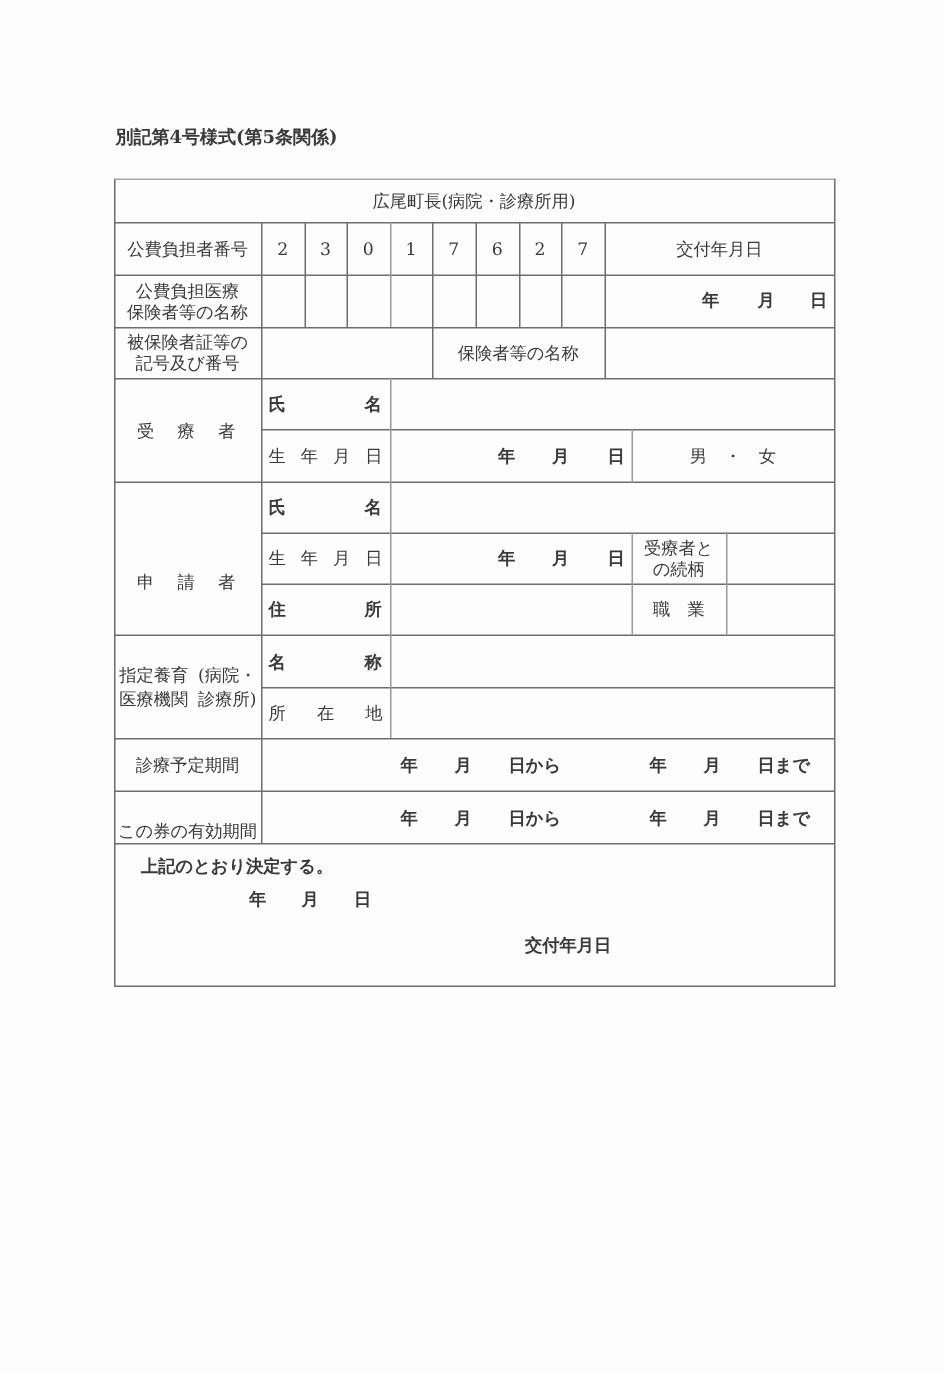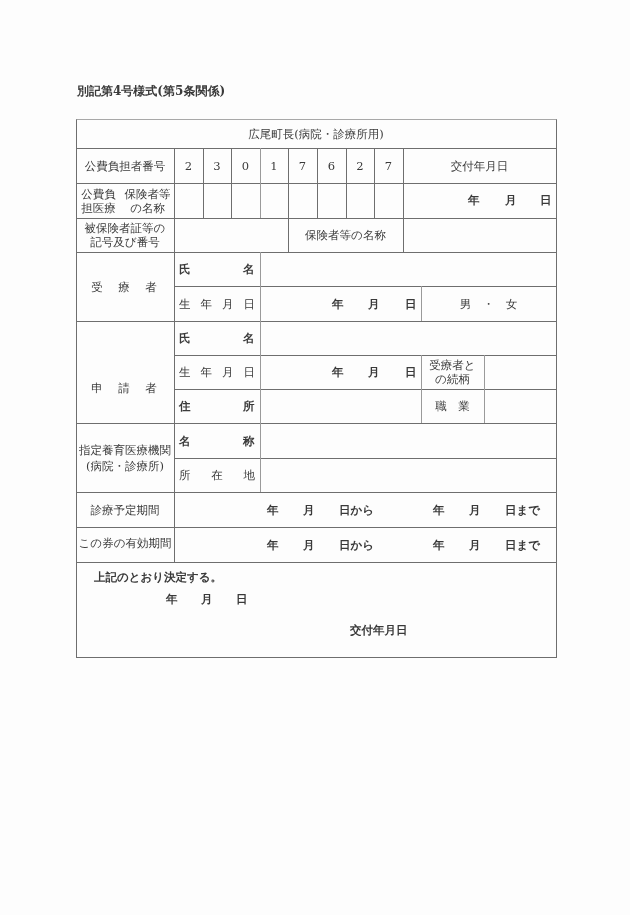--- a/index.html
+++ b/index.html
@@ -60,21 +60,21 @@
 <div class="cell" style="left:174px;top:148px;width:29px;height:35px;">2</div>
 <div class="cell" style="left:203px;top:148px;width:28px;height:35px;">3</div>
 <div class="cell" style="left:231px;top:148px;width:29px;height:35px;">0</div>
 <div class="cell" style="left:260px;top:148px;width:28px;height:35px;">1</div>
 <div class="cell" style="left:288px;top:148px;width:29px;height:35px;">7</div>
 <div class="cell" style="left:317px;top:148px;width:29px;height:35px;">6</div>
 <div class="cell" style="left:346px;top:148px;width:28px;height:35px;">2</div>
 <div class="cell" style="left:374px;top:148px;width:29px;height:35px;">7</div>
 <div class="cell" style="left:403px;top:148px;width:153px;height:35px;">交付年月日</div>
 
-<div class="cell" style="left:76px;top:183px;width:98px;height:35px;flex-direction:row;">
+<div class="cell" style="left:76px;top:183px;width:98px;height:35px;flex-direction:column;">
   <span>公費負担医療</span>
   <span>保険者等の名称</span>
 </div>
 <div class="abs" style="left:175px;top:184px;width:27px;height:33px;"></div>
 <div class="abs" style="left:204px;top:184px;width:26px;height:33px;"></div>
 <div class="abs" style="left:232px;top:184px;width:27px;height:33px;"></div>
 <div class="abs" style="left:261px;top:184px;width:26px;height:33px;"></div>
 <div class="abs" style="left:289px;top:184px;width:27px;height:33px;"></div>
 <div class="abs" style="left:318px;top:184px;width:27px;height:33px;"></div>
 <div class="abs" style="left:347px;top:184px;width:26px;height:33px;"></div>
@@ -123,21 +123,21 @@
   <span>受療者と</span>
   <span>の続柄</span>
 </div>
 <div class="abs" style="left:485px;top:356px;width:70px;height:32px;"></div>
 <div class="txt" style="left:179px;top:399px;">住</div>
 <div class="txt" style="left:243px;top:399px;">所</div>
 <div class="abs" style="left:261px;top:390px;width:159px;height:32px;"></div>
 <div class="cell" style="left:421px;top:389px;width:63px;height:34px;">職　業</div>
 <div class="abs" style="left:485px;top:390px;width:70px;height:32px;"></div>
 
-<div class="cell" style="left:76px;top:423px;width:98px;height:69px;flex-direction:column;line-height:16px;">
+<div class="cell" style="left:76px;top:423px;width:98px;height:69px;flex-direction:row;line-height:16px;">
   <span>指定養育医療機関</span>
   <span>(病院・診療所)</span>
 </div>
 <div class="txt" style="left:179px;top:434px;">名</div>
 <div class="txt" style="left:243px;top:434px;">称</div>
 <div class="abs" style="left:261px;top:424px;width:294px;height:33px;"></div>
 <div class="abs spread" style="left:179px;top:468px;width:76px;font-size:11.5px;line-height:14px;color:#3a3a3a;">
   <span>所</span>
   <span>在</span>
   <span>地</span>
@@ -145,21 +145,21 @@
 <div class="abs" style="left:261px;top:459px;width:294px;height:32px;"></div>
 
 <div class="cell" style="left:76px;top:492px;width:98px;height:35px;">診療予定期間</div>
 <div class="txt" style="left:267px;top:503px;">年</div>
 <div class="txt" style="left:303px;top:503px;">月</div>
 <div class="txt" style="left:339px;top:503px;">日から</div>
 <div class="txt" style="left:433px;top:503px;">年</div>
 <div class="txt" style="left:469px;top:503px;">月</div>
 <div class="txt" style="left:505px;top:503px;">日まで</div>
 
-<div class="cell" style="left:76px;top:525px;width:98px;height:35px;">この券の有効期間</div>
+<div class="cell" style="left:76px;top:536px;width:98px;height:35px;">この券の有効期間</div>
 <div class="txt" style="left:267px;top:538px;">年</div>
 <div class="txt" style="left:303px;top:538px;">月</div>
 <div class="txt" style="left:339px;top:538px;">日から</div>
 <div class="txt" style="left:433px;top:538px;">年</div>
 <div class="txt" style="left:469px;top:538px;">月</div>
 <div class="txt" style="left:505px;top:538px;">日まで</div>
 
 <div class="txt" style="left:94px;top:570px;">上記のとおり決定する。</div>
 <div class="txt" style="left:166px;top:592px;">年</div>
 <div class="txt" style="left:201px;top:592px;">月</div>

